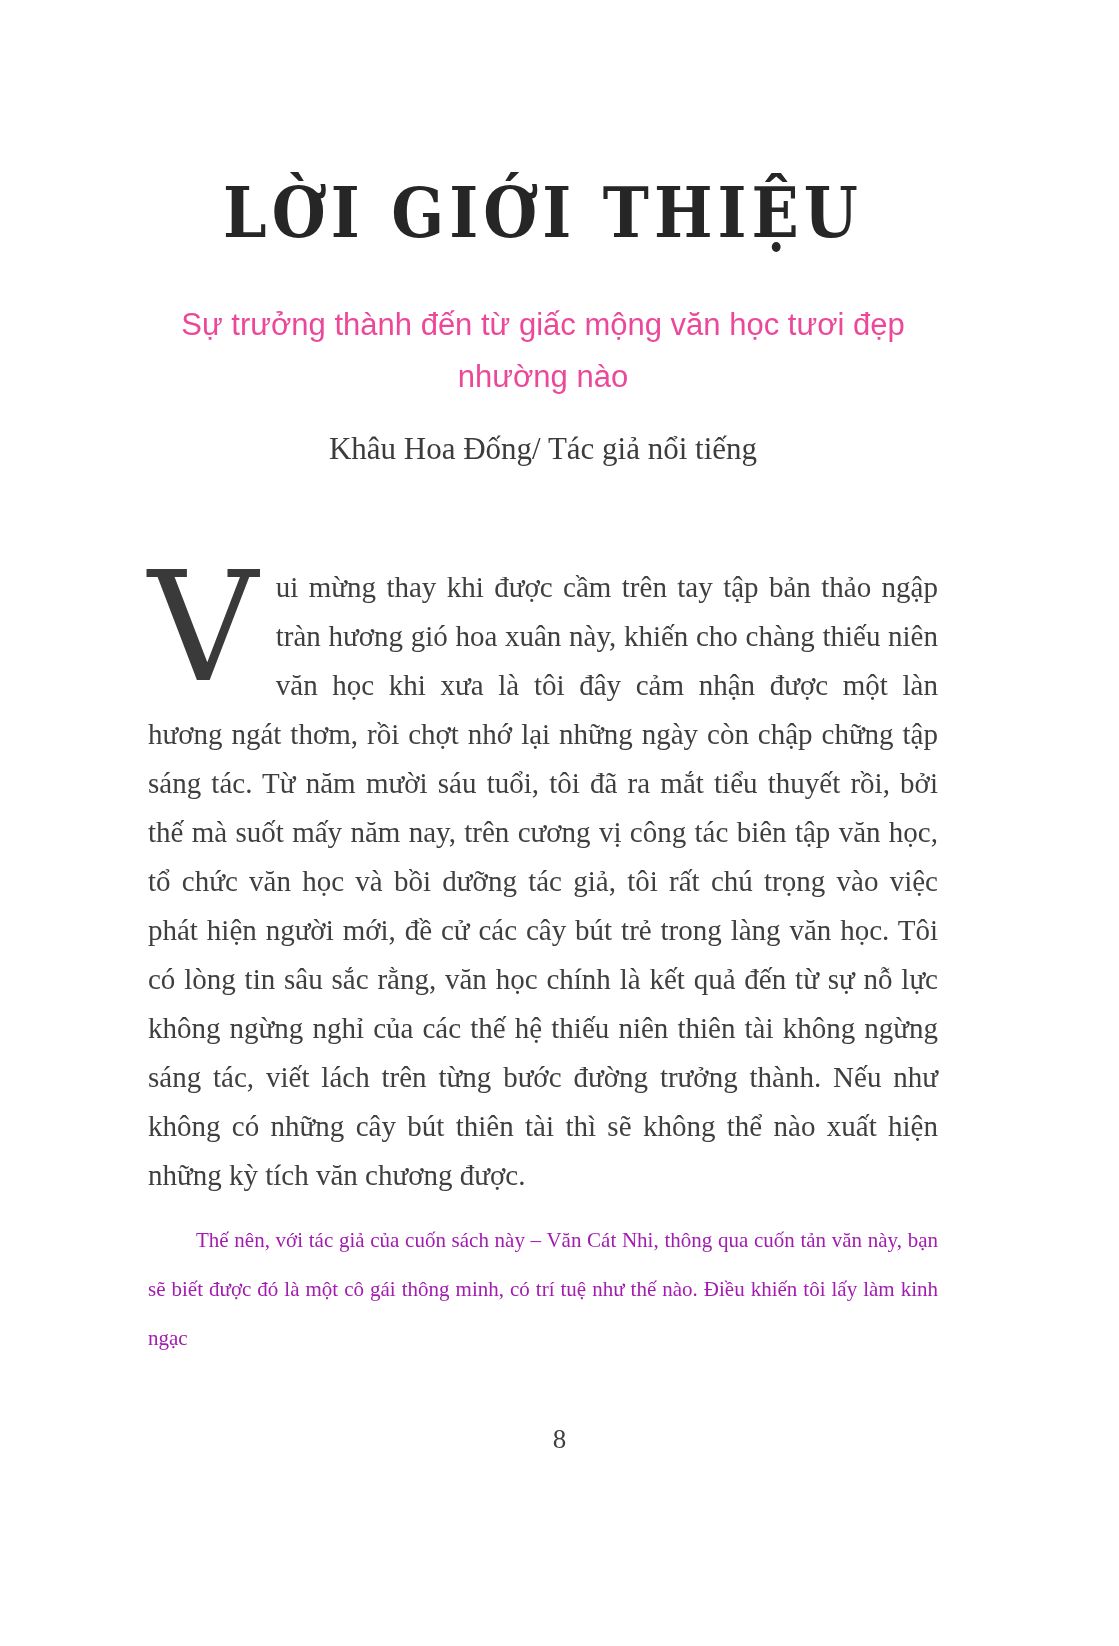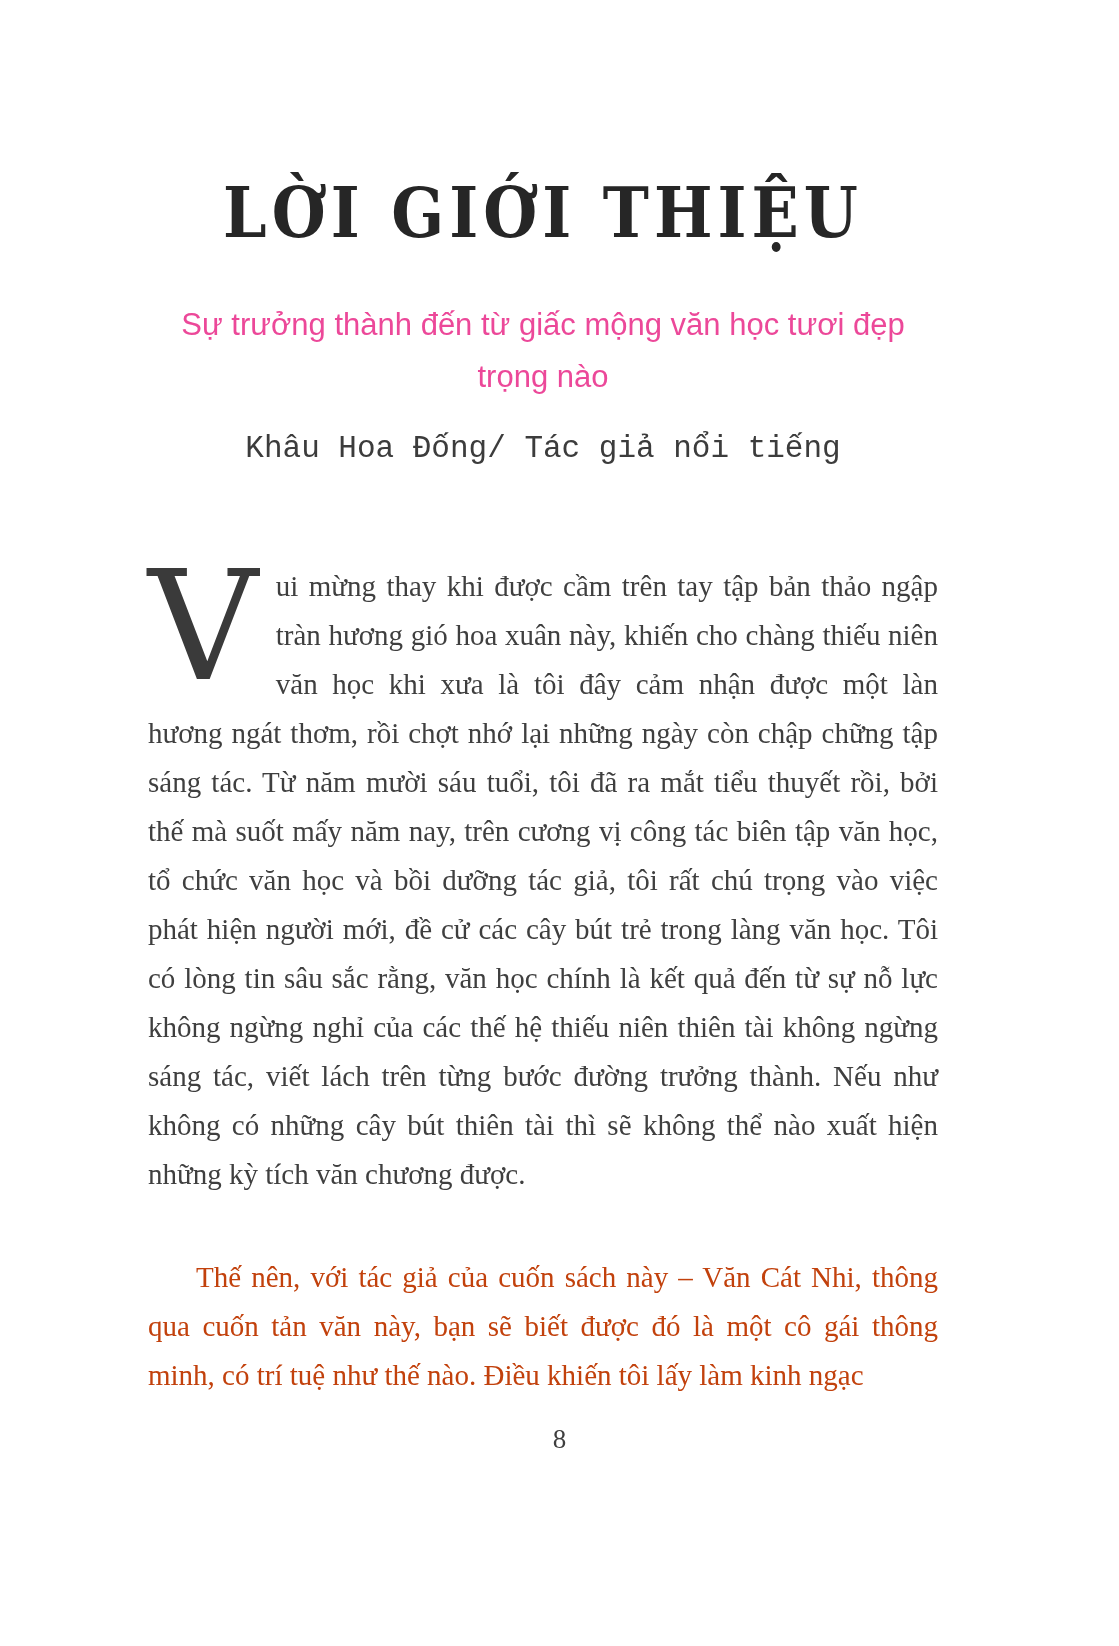--- a/index.html
+++ b/index.html
@@ -39,47 +39,47 @@
     text-align: center;
     font-family: "Liberation Sans", sans-serif;
     font-weight: 400;
     font-size: 31px;
     line-height: 52px;
     color: #ec4899;
   }
   .author-line {
     margin-top: 28px;
     text-align: center;
-    font-family: Liberation Mono, monospace;
+    font-family: Liberation Serif, serif;
     font-weight: 400;
     font-size: 31px;
     color: #3c3c3c;
   }
   .body-block {
     margin-top: 96px;
     font-size: 29px;
     line-height: 49px;
     text-align: justify;
     color: #3f3f3f;
   }
   .dropcap {
     float: left;
     font-family: "DejaVu Serif", serif;
     font-size: 152px;
     line-height: 118px;
     padding: 6px 18px 0 0;
     color: #3a3a3a;
   }
   .para2 {
-    margin-top: 54px;
-    font-size: 29px;
+    margin-top: 16px;
+    font-size: 21px;
     line-height: 49px;
     text-align: justify;
     text-indent: 48px;
-    color: #c2410c;
+    color: #a21caf;
   }
   .page-number {
     position: absolute;
     left: 0;
     top: 1424px;
     width: 1119px;
     text-align: center;
     font-family: "Liberation Serif", serif;
     font-size: 27px;
     color: #3f3f3f;
@@ -88,21 +88,21 @@
 </head>
 <body>
 
 <div class="page">
   <div class="content">
 
     <div class="chapter-title">LỜI GIỚI THIỆU</div>
 
     <div class="subtitle">
       <div>Sự trưởng thành đến từ giấc mộng văn học tươi đẹp</div>
-      <div>trọng nào</div>
+      <div>nhường nào</div>
     </div>
 
     <div class="author-line">Khâu Hoa Đống/ Tác giả nổi tiếng</div>
 
     <div class="body-block">
       <span class="dropcap">V</span><span>ui mừng thay khi được cầm trên tay tập bản thảo ngập tràn hương gió hoa xuân này, khiến cho chàng thiếu niên văn học khi xưa là tôi đây cảm nhận được một làn hương ngát thơm, rồi chợt nhớ lại những ngày còn chập chững tập sáng tác. Từ năm mười sáu tuổi, tôi đã ra mắt tiểu thuyết rồi, bởi thế mà suốt mấy năm nay, trên cương vị công tác biên tập văn học, tổ chức văn học và bồi dưỡng tác giả, tôi rất chú trọng vào việc phát hiện người mới, đề cử các cây bút trẻ trong làng văn học. Tôi có lòng tin sâu sắc rằng, văn học chính là kết quả đến từ sự nỗ lực không ngừng nghỉ của các thế hệ thiếu niên thiên tài không ngừng sáng tác, viết lách trên từng bước đường trưởng thành. Nếu như không có những cây bút thiên tài thì sẽ không thể nào xuất hiện những kỳ tích văn chương được.</span>
     </div>
 
     <div class="para2">Thế nên, với tác giả của cuốn sách này – Văn Cát Nhi, thông qua cuốn tản văn này, bạn sẽ biết được đó là một cô gái thông minh, có trí tuệ như thế nào. Điều khiến tôi lấy làm kinh ngạc</div>
 

